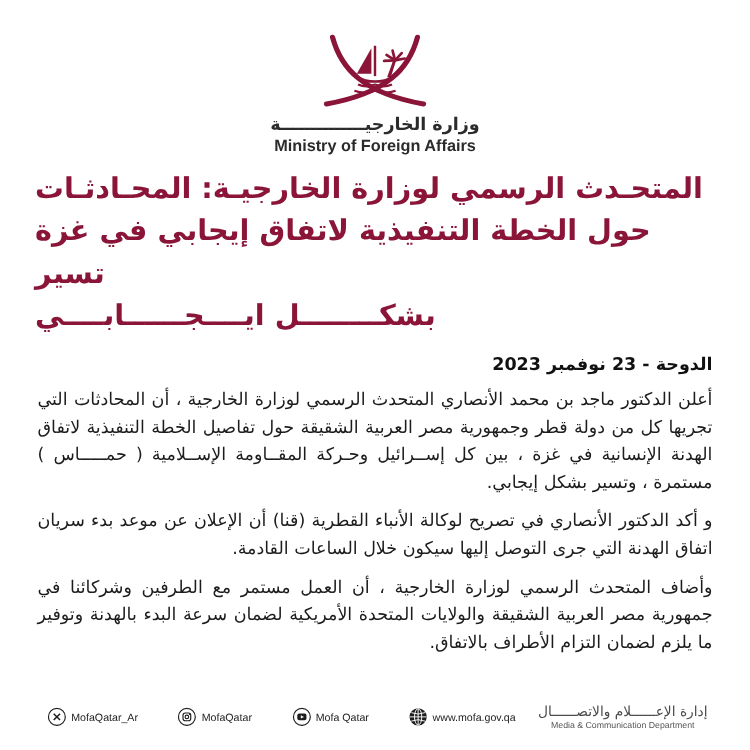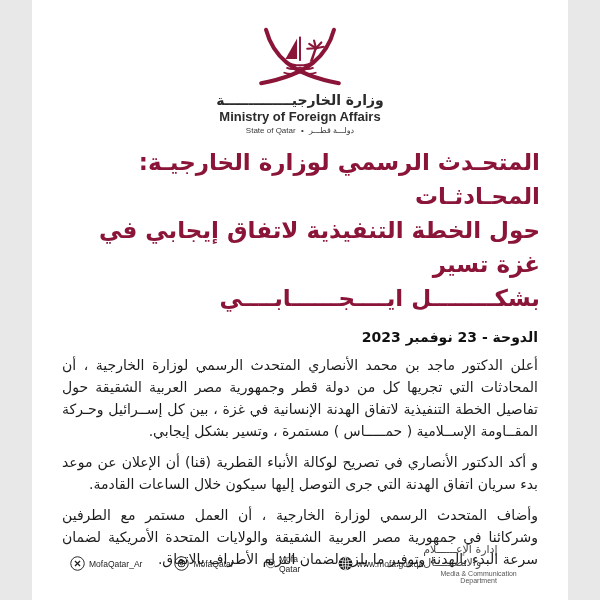--- a/index.html
+++ b/index.html
@@ -1,39 +1,39 @@
 <!DOCTYPE html>
 <html lang="ar"><head>
 <meta charset="utf-8">
 <style>
   * { margin: 0; padding: 0; box-sizing: border-box; }
   body { background: #e8e8e8; font-family: "DejaVu Sans", sans-serif; }
   .page {
-    width: 536px; height: 600px; margin: 0 auto; background: #ffffff;
+    width: 600px; height: 600px; margin: 0 auto; background: #ffffff;
     position: relative; overflow: hidden; color: #1f1f1f;
   }
   
   .logo-block { padding-top: 24px; text-align: center; }
   .emblem { display: block; margin: 0 auto; }
   .ministry-ar {
     direction: rtl; font-size: 14px; font-weight: bold; color: #2b2b2b;
     margin-top: 2px; letter-spacing: 0;
   }
   .ministry-en {
     font-size: 13px; font-weight: bold; color: #2b2b2b; margin-top: 1px;
     font-family: "Liberation Sans", sans-serif;
   }
   .state-line {
     direction: rtl; font-size: 8px; color: #3a3a3a; margin-top: 2px;
     font-family: "Liberation Sans", sans-serif;
   }
   .state-line .sep { margin: 0 3px; }
   
   .headline {
-    direction: rtl; text-align: right; color: #8A1538; font-weight: bold;
+    direction: rtl; text-align: left; color: #8A1538; font-weight: bold;
     font-size: 23px; line-height: 34px; margin: 10px 28px 0;
   }
   
   .dateline {
     direction: rtl; text-align: right; font-weight: bold; font-size: 14px;
     margin: 14px 30px 0; color: #111;
   }
   .body-text { margin: 4px 30px 0; }
   .body-text p {
     direction: rtl; text-align: justify; font-size: 14px; line-height: 22px;
@@ -82,25 +82,20 @@
       <g stroke="#8A1538" stroke-width="2.2" stroke-linecap="round" fill="none">
         <path d="M64.5 25 l-7 -4.5"></path>
         <path d="M64.5 25 l-2 -8"></path>
         <path d="M64.5 25 l5.5 -6"></path>
         <path d="M64.5 25 l8 -1.5"></path>
         <path d="M64.5 25 l-9 0.5"></path>
       </g>
     </svg>
     <div class="ministry-ar">وزارة الخارجيــــــــــــــة</div>
     <div class="ministry-en">Ministry of Foreign Affairs</div>
-    <div class="state-line">
-      <span>دولـــة قطـــر</span>
-      <span class="sep">•</span>
-      <span>State of Qatar</span>
-    </div>
   </div>
 
   <div class="headline">
     <div>المتحـدث الرسمي لوزارة الخارجيـة: المحـادثـات</div>
     <div>حول الخطة التنفيذية لاتفاق إيجابي في غزة تسير</div>
     <div>بشكــــــــل ايــــجــــــابــــي</div>
   </div>
 
   <div class="dateline">الدوحة -  23 نوفمبر 2023</div>
 

